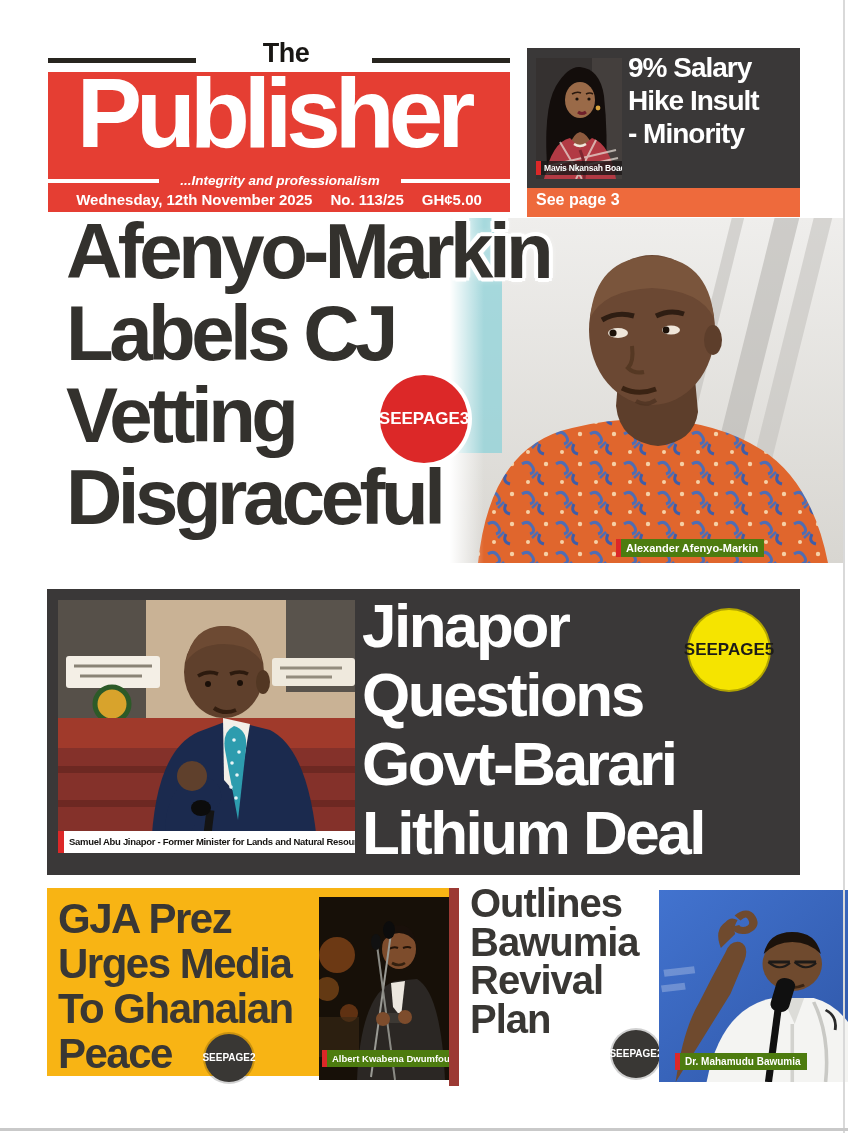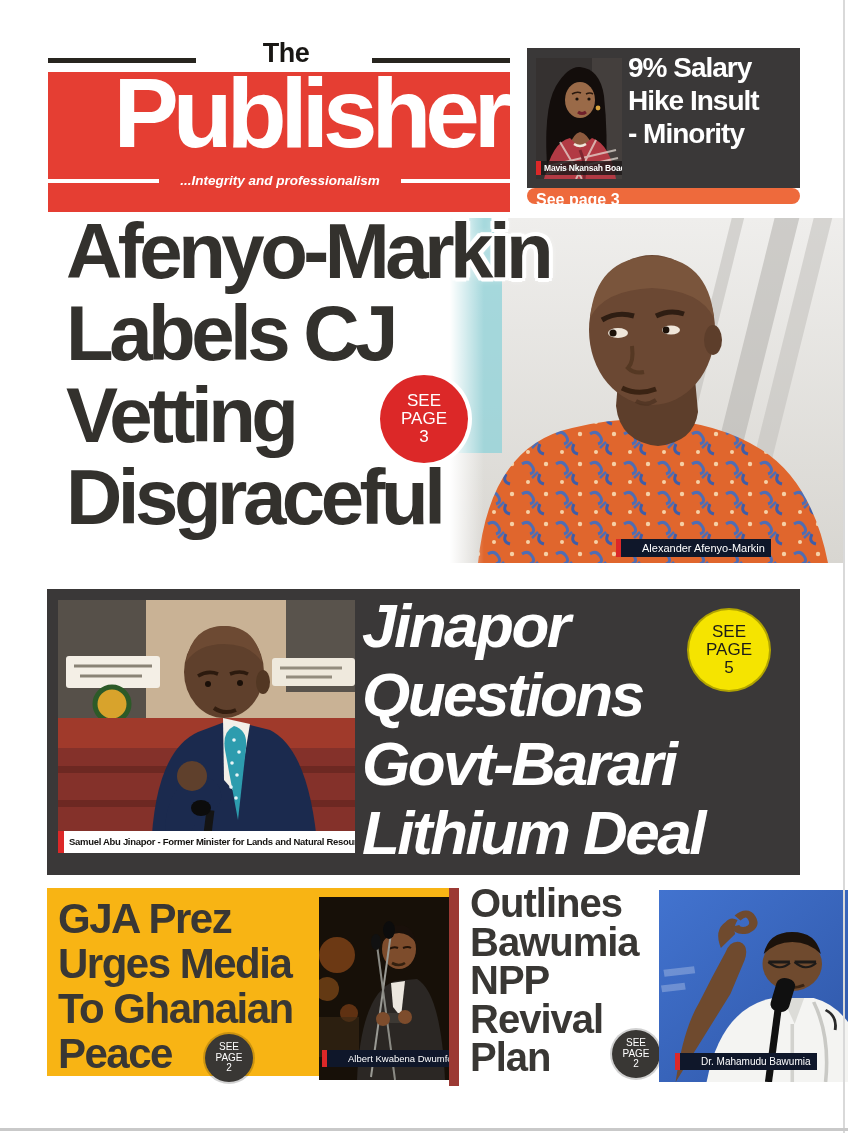--- a/index.html
+++ b/index.html
@@ -12,74 +12,74 @@
   .edge-right { left:843px; top:0; width:2px; height:1133px; background:#d9d9d9; }
   .edge-bottom { left:0; top:1128px; width:848px; height:3px; background:#c9c9c9; }
 
   
   .kicker-line { background:#28251f; height:5px; top:58px; }
   .kicker-line.l { left:48px; width:148px; }
   .kicker-line.r { left:372px; width:138px; }
   .kicker-text { left:200px; top:38px; width:172px; text-align:center;
                  font-size:27px; font-weight:bold; color:#191714; letter-spacing:-0.5px; }
   .mast-box { left:48px; top:72px; width:462px; height:140px; background:#e53e33; }
-  .mast-title { position:absolute; left:0; right:4px; top:-8px; text-align:right;
+  .mast-title { position:absolute; left:0; right:12px; top:-8px; text-align:center;
                 font-size:98px; line-height:1; font-weight:bold; color:#fff; letter-spacing:-6px; }
   .mast-tagrow { position:absolute; left:0; right:0; top:101px; display:flex; align-items:center; justify-content:center; gap:21px; }
   .mast-tagrow .wline { height:4px; background:#fff; flex:0 0 auto; }
   .wline.a { width:130px; } .wline.b { width:128px; }
   .mast-tagline { color:#fff; font-size:13.5px; font-weight:bold; font-style:italic; white-space:nowrap; }
   .mast-daterow { position:absolute; left:0; right:0; top:119px; text-align:center;
                   color:#fff; font-size:15px; font-weight:bold; white-space:nowrap; }
   .mast-daterow span { margin:0 9px; }
 
   
   .tr-box { left:527px; top:48px; width:273px; height:140px; background:#3a3838; }
   .tr-photo { position:absolute; left:9px; top:10px; width:86px; height:121px; overflow:hidden; }
   .tr-photo svg, .photo svg { width:100%; height:100%; display:block; }
   .tr-headline { position:absolute; left:101px; top:3px; color:#fff; font-weight:bold;
                  font-size:28px; line-height:33px; letter-spacing:-1px; white-space:nowrap; }
   .tr-headline span { display:block; }
-  .tr-strip { left:527px; top:188px; width:273px; height:16px; background:#ee6a3c;
-              color:#fff; font-weight:bold; font-size:16px; line-height:24px; padding-left:9px;border-radius:8px; }
+  .tr-strip { left:527px; top:188px; width:273px; height:29px; background:#ee6a3c;
+              color:#fff; font-weight:bold; font-size:16px; line-height:24px; padding-left:9px; }
 
   
   .cap { display:inline-flex; align-items:stretch; }
   .cap .bar { width:5px; background:#dc2828; flex:0 0 auto; }
-  .cap .txt { background:#0f172a; color:#fff; font-weight:normal; padding:3px 6px 3px 21px; white-space:nowrap; }
+  .cap .txt { background:#4d7c0f; color:#fff; font-weight:bold; padding:3px 6px 3px 5px; white-space:nowrap; }
 
   
   .lead-photo { left:450px; top:218px; width:395px; height:345px; overflow:hidden; }
   .lead-headline { left:34px; top:210px; font-weight:bold; color:#33312d;
                    font-size:78px; line-height:82px; letter-spacing:-4.5px; white-space:nowrap;
                    text-shadow:-4px 0 0 #fff,4px 0 0 #fff,0 -4px 0 #fff,0 4px 0 #fff,
                                -3px -3px 0 #fff,3px -3px 0 #fff,-3px 3px 0 #fff,3px 3px 0 #fff,0 0 10px #fff;margin-left:32px; }
   .lead-headline span { display:block; }
   .lead-caption { left:616px; top:539px; font-size:11px; }
 
-  .badge { border-radius:50%; display:flex; flex-direction:column; align-items:center;
-           justify-content:center; font-weight:normal; text-align:center; }
+  .badge { border-radius:50%; display:flex; flex-direction:row; align-items:center;
+           justify-content:center; font-weight:bold; text-align:center; }
   .badge span { display:block; }
   .badge.red { left:380px; top:375px; width:88px; height:88px; background:#dc2828; color:#fff;
                font-size:17px; line-height:18px; box-shadow:0 0 0 4px #ffffff; }
   .badge.yellow { left:640px; top:19px; width:84px; height:84px; background:#f5e400; color:#1d1c18;
                   font-size:17px; line-height:18px; border:2px solid rgba(0,0,0,0.28); position:absolute; }
   .badge.dark { width:48px; height:48px; background:#393734; color:#fff;
                 font-size:10px; line-height:10.5px; box-shadow:0 0 0 2px rgba(0,0,0,0.18); }
 
   
   .story2-box { left:47px; top:589px; width:753px; height:286px; background:#3a3838; }
   .s2-photo { position:absolute; left:11px; top:11px; width:297px; height:253px; overflow:hidden; }
   .s2-capstrip { position:absolute; left:0; bottom:0; width:100%; height:22px; display:flex; align-items:stretch; background:#fff; }
   .s2-capstrip .bar { width:6px; background:#dc2828; flex:0 0 auto; }
   .s2-capstrip .txt { flex:1; color:#141210; font-weight:bold; font-size:9.5px; letter-spacing:-0.3px;
                       line-height:22px; padding-left:5px; white-space:nowrap; }
   .s2-headline { position:absolute; left:315px; top:2px; color:#fff; font-weight:bold;
                  font-size:62px; line-height:69px; letter-spacing:-2.5px; white-space:nowrap; }
-  .s2-headline span { display:block;font-style:italic; }
+  .s2-headline span { display:block; }
 
   
   .story3-box { left:47px; top:888px; width:402px; height:188px; background:#f8b414; }
   .s3-headline { position:absolute; left:11px; top:8px; color:#393734; font-weight:bold;
                  font-size:42px; line-height:45px; letter-spacing:-1.5px; white-space:nowrap; }
   .s3-headline span { display:block; }
   .s3-badge { position:absolute; left:158px; top:146px; }
   .s3-photo { position:absolute; left:272px; top:9px; width:130px; height:183px; overflow:hidden; }
   .s3-caption { position:absolute; left:3px; bottom:13px; font-size:9.5px; }
   .maroon-strip { left:449px; top:888px; width:10px; height:198px; background:#9c3a34; }
@@ -103,20 +103,23 @@
   <div class="abs kicker-line l"></div>
   <div class="abs kicker-text">The Ghanaian</div>
   <div class="abs kicker-line r"></div>
 
   <div class="abs mast-box">
     <div class="mast-title">Publisher</div>
     <div class="mast-tagrow">
       <div class="wline a"></div>
       <div class="mast-tagline">...Integrity and professionalism</div>
       <div class="wline b"></div>
+    </div>
+    <div class="mast-daterow">
+      <span>Wednesday, 12th November 2025</span><span>No. 113/25</span><span>GH¢5.00</span>
     </div>
   </div>
 
   <div class="abs tr-box">
     <div class="tr-photo photo">
       <svg viewBox="0 0 86 121" preserveAspectRatio="none">
         <rect width="86" height="121" fill="#353130"></rect>
         <rect x="56" y="0" width="30" height="121" fill="#443f3d"></rect>
         <path d="M12 121 Q6 52 20 28 Q32 8 44 9 Q64 11 68 38 Q72 75 70 121 Z" fill="#130d0b"></path>
         <ellipse cx="44" cy="42" rx="15" ry="18" fill="#9a6a48"></ellipse>
@@ -304,21 +307,20 @@
         <div class="bar"></div>
         <div class="txt">Albert Kwabena Dwumfour</div>
       </div>
     </div>
   </div>
   <div class="abs maroon-strip"></div>
 
   <div class="abs s4-headline">
     <span>Outlines</span>
     <span>Bawumia</span>
-    <span>NPP</span>
     <span>Revival</span>
     <span>Plan</span>
   </div>
   <div class="badge dark s4-badge">
     <span>SEE</span>
     <span>PAGE</span>
     <span>2</span>
   </div>
   <div class="abs s4-photo photo">
     <svg viewBox="0 0 179 192" preserveAspectRatio="none">

